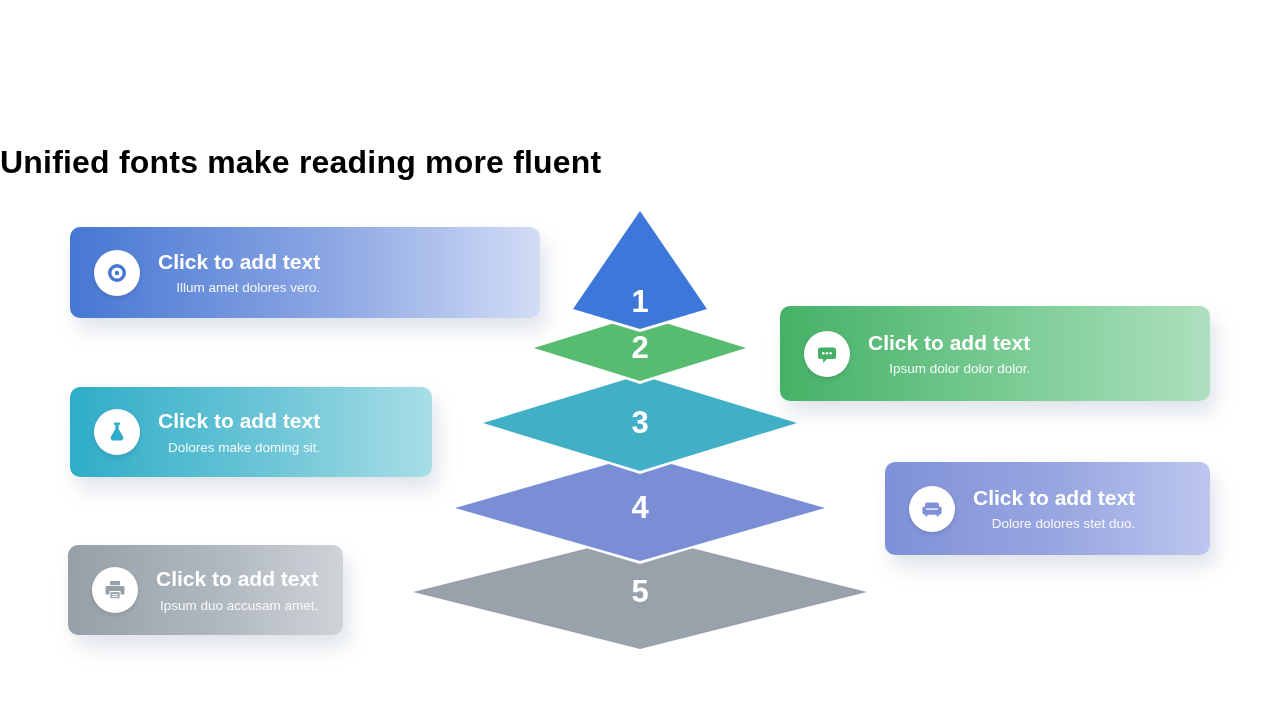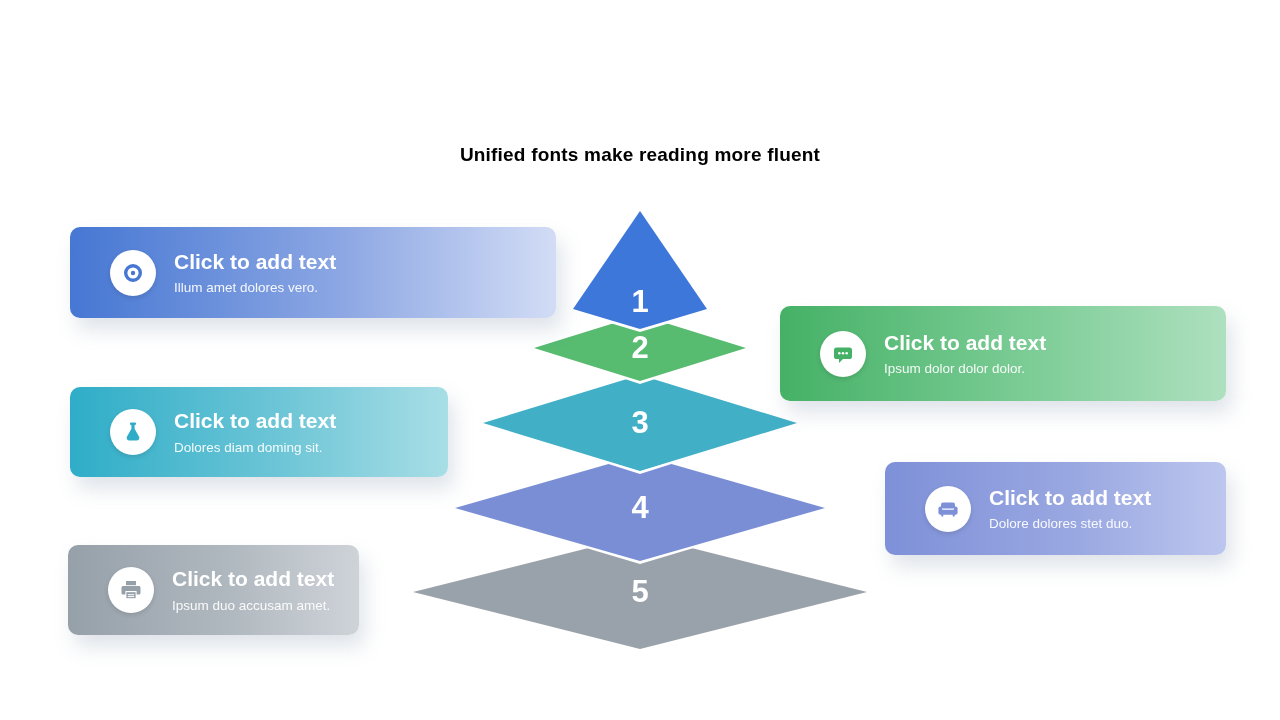--- a/index.html
+++ b/index.html
@@ -5,38 +5,38 @@
   html,body{margin:0;padding:0;}
   body{
     width:1280px;height:720px;background:#ffffff;position:relative;overflow:hidden;
     font-family:"Liberation Sans",sans-serif;
   }
   .slide{position:absolute;inset:0;}
 
   
   .slide-title{
     position:absolute;top:144px;left:0;width:100%;
-    text-align:center;font-size:19px;font-weight:bold;color:#000;
+    text-align:left;font-size:32px;font-weight:bold;color:#000;
     letter-spacing:.2px;
   }
 
   
   .card{
     position:absolute;border-radius:10px;display:flex;align-items:center;
     color:#fff;box-shadow:6px 12px 20px rgba(110,130,160,.22);
   }
   .icon-circle{
     width:46px;height:46px;border-radius:50%;background:#fff;flex:0 0 46px;
     display:flex;align-items:center;justify-content:center;margin-left:24px;
     box-shadow:0 2px 5px rgba(0,0,0,.12);
   }
   .icon-circle svg{width:24px;height:24px;display:block;}
   .card-text{margin-left:18px;min-width:0;}
   .card-title{display:block;font-size:21px;font-weight:bold;line-height:1.1;margin-bottom:7px;}
-  .card-sub{display:block;font-size:13.5px;color:rgba(255,255,255,.93);}
+  .card-sub{display:block;font-size:13.5px;color:rgba(255,255,255,.93);text-align:right;}
 
   .card1{left:70px; top:227px;width:470px;height:91px;
          background:linear-gradient(90deg,#4677d3 0%,#8ba6e3 55%,#d2dcf5 100%);}
   .card1 .icon-circle{color:#4677d3;}
   .card2{left:780px;top:306px;width:430px;height:95px;
          background:linear-gradient(90deg,#45b166 0%,#7bcc95 55%,#aee0bf 100%);}
   .card2 .icon-circle{color:#45b166;}
   .card3{left:70px; top:387px;width:362px;height:90px;
          background:linear-gradient(90deg,#2fadc8 0%,#6cc5d6 55%,#a8dee6 100%);}
   .card3 .icon-circle{color:#2fadc8;}
@@ -67,21 +67,21 @@
   .l1 .num{align-items:flex-end;padding-bottom:12px;box-sizing:border-box;}
   .l2{left:531px;top:312px;width:218px;height:72px; z-index:4;
       --clip:polygon(50% 0%,100% 50%,50% 100%,0% 50%);--c:#57bb70;}
   .l3{left:480px;top:372px;width:320px;height:102px;z-index:3;
       --clip:polygon(50% 0%,100% 50%,50% 100%,0% 50%);--c:#41afc6;}
   .l4{left:452px;top:452px;width:376px;height:112px;z-index:2;
       --clip:polygon(50% 0%,100% 50%,50% 100%,0% 50%);--c:#7a8ed6;}
   .l5{left:410px;top:532px;width:460px;height:120px;z-index:1;
       --clip:polygon(50% 0%,100% 50%,50% 100%,0% 50%);--c:#99a2ab;}
 
-  .card{z-index:10;padding-left:16px;}
+  .card{z-index:10;}
 </style>
 </head>
 <body>
 
 <div class="slide">
 
   <div class="slide-title">Unified fonts make reading more fluent</div>
 
   <div class="level l1">
     <div class="outline"></div>
@@ -140,21 +140,21 @@
 
   <div class="card card3">
     <span class="icon-circle">
       <svg viewBox="0 0 24 24" aria-hidden="true">
         <path fill="currentColor" d="M9.2 3h5.6v1.6l-1.2.6v3.6l4.5 8c.8 1.5-.3 3.7-2 3.7H7.9c-1.7 0-2.8-2.2-2-3.7l4.5-8V5.2l-1.2-.6z"></path>
         <rect x="9" y="2.6" width="6" height="1.8" rx="0.9" fill="currentColor"></rect>
       </svg>
     </span>
     <span class="card-text">
       <span class="card-title">Click to add text</span>
-      <span class="card-sub">Dolores diam doming sit.</span>
+      <span class="card-sub">Dolores make doming sit.</span>
     </span>
   </div>
 
   <div class="card card4">
     <span class="icon-circle">
       <svg viewBox="0 0 24 24" aria-hidden="true">
         <rect x="5" y="5.5" width="14" height="6" rx="2" fill="currentColor"></rect>
         <path fill="currentColor" d="M4.3 9.5a1.9 1.9 0 0 1 1.9 1.9v1.4h11.6v-1.4a1.9 1.9 0 1 1 3.8 0v4.4a2 2 0 0 1-2 2h-.9v1.7h-2v-1.7H7.3v1.7h-2v-1.7h-.9a2 2 0 0 1-2-2v-4.4a1.9 1.9 0 0 1 1.9-1.9z"></path>
       </svg>
     </span>

